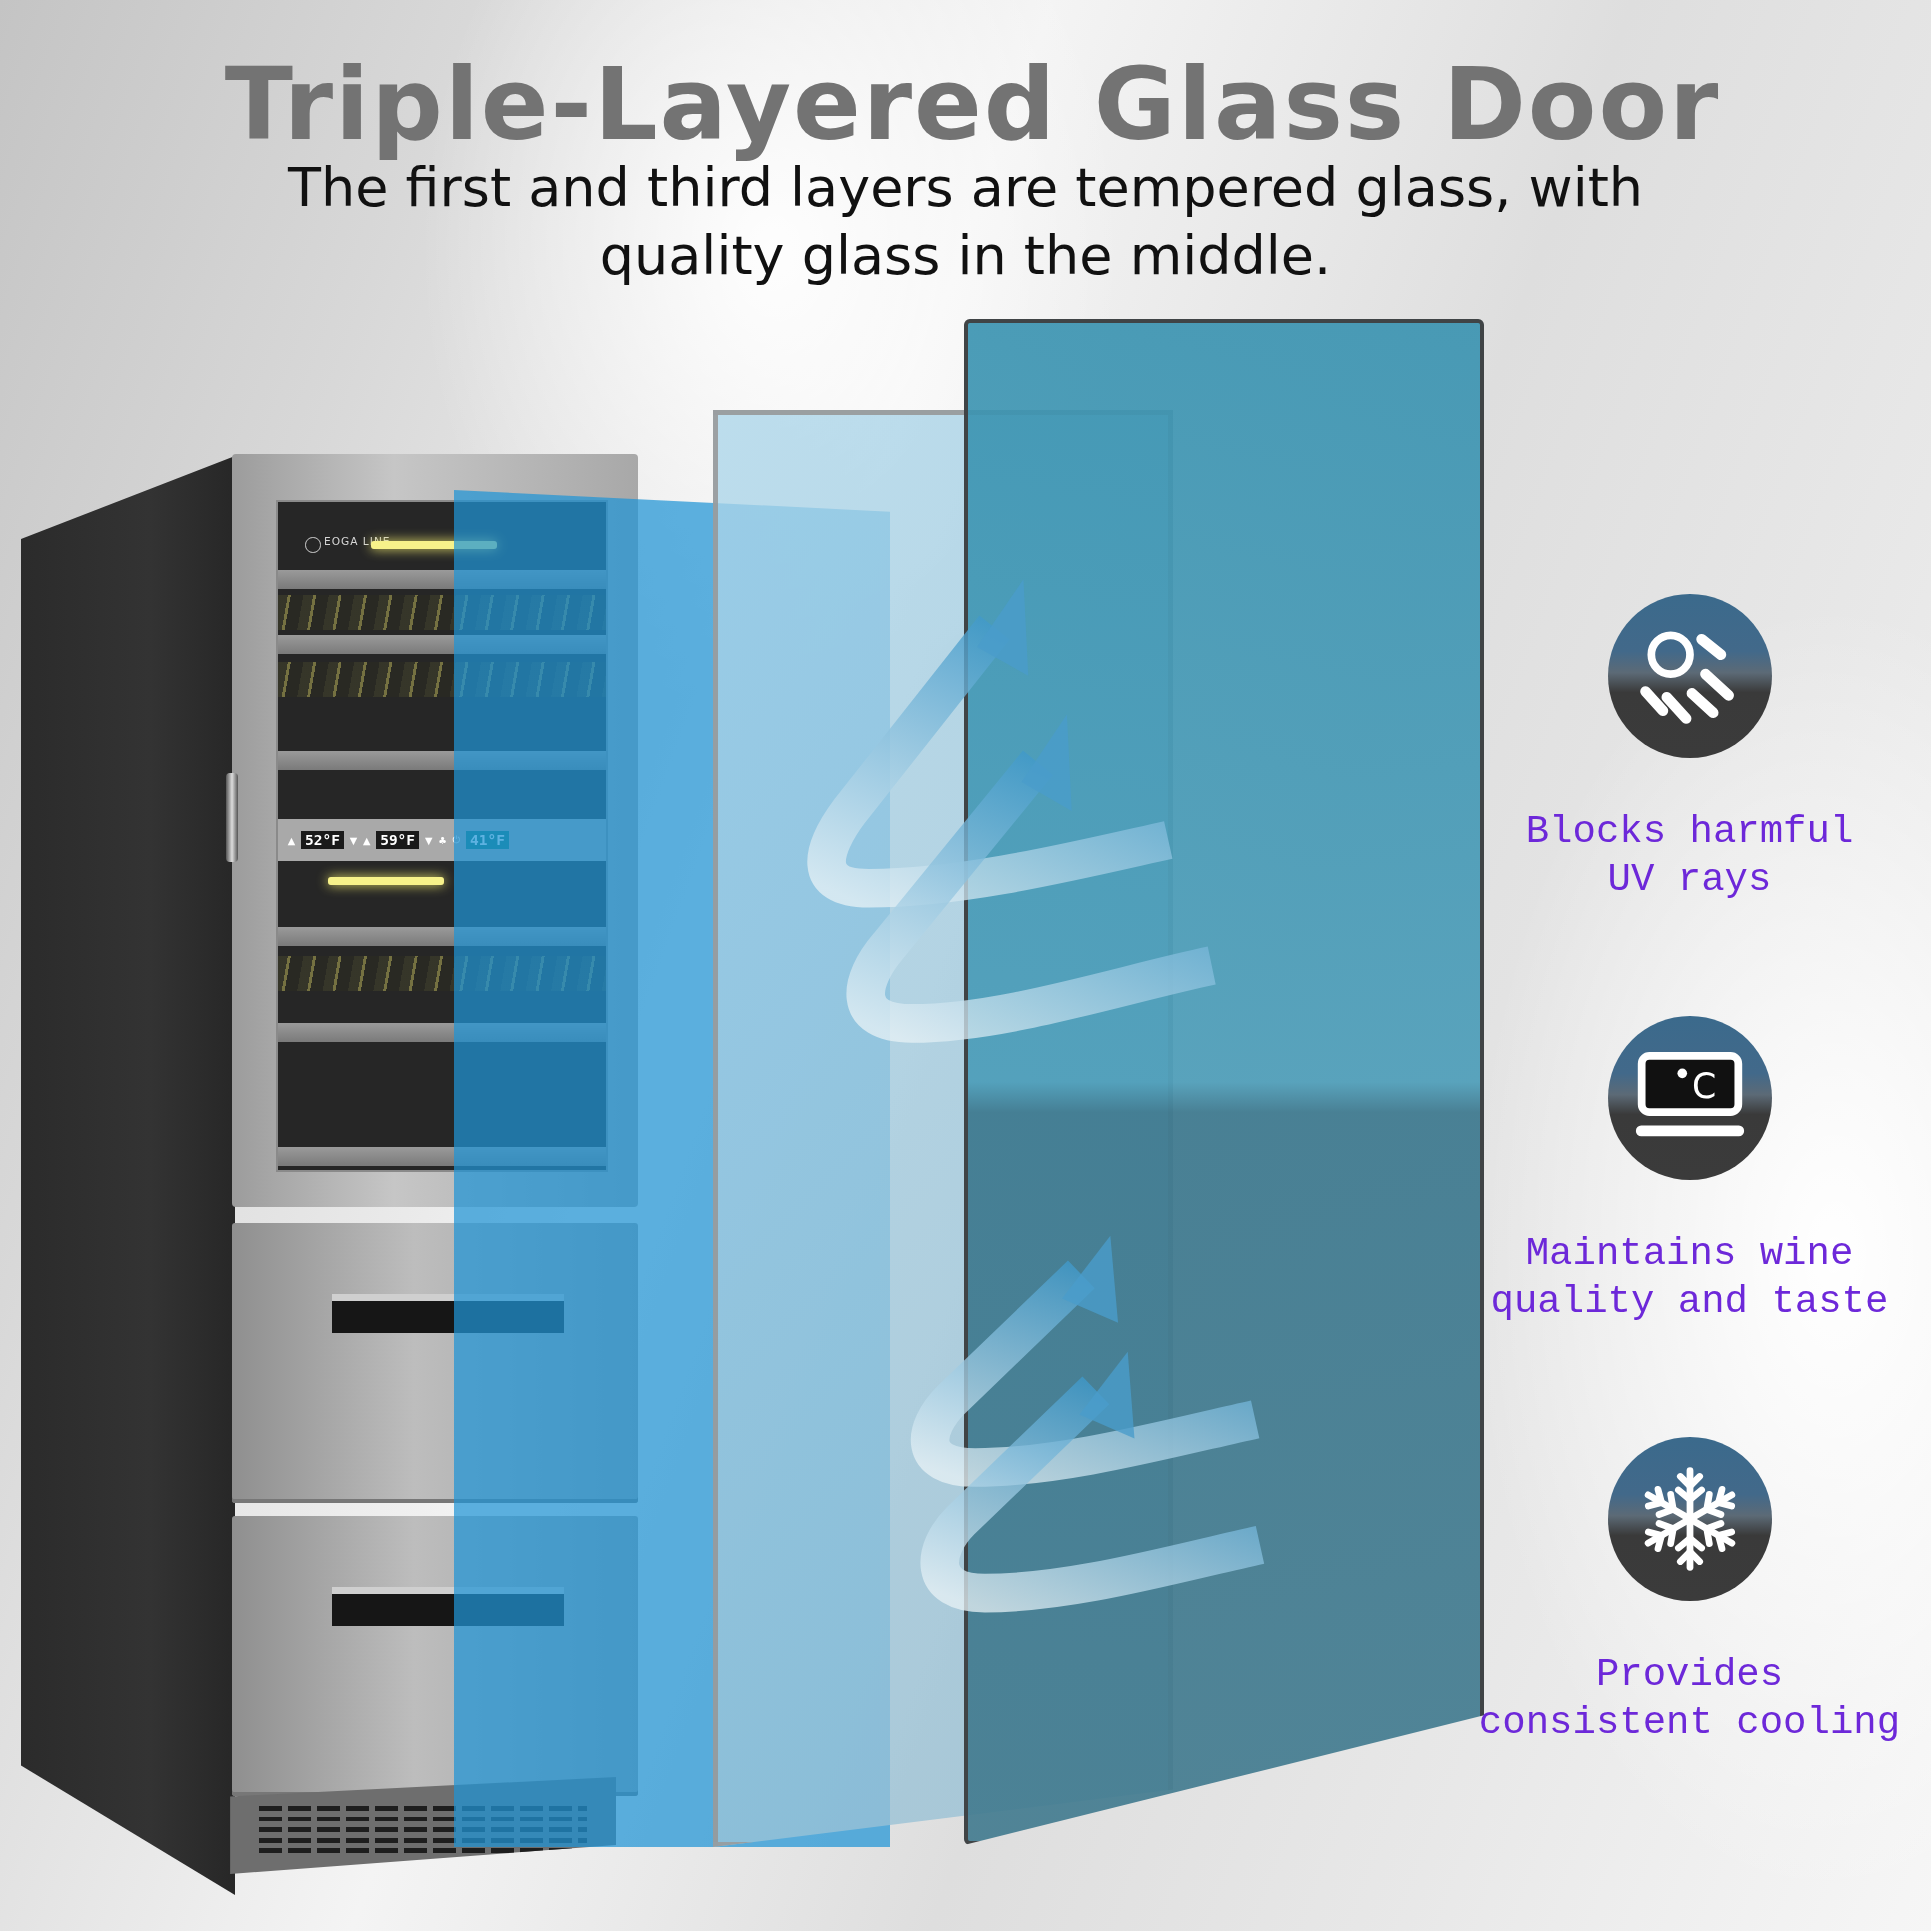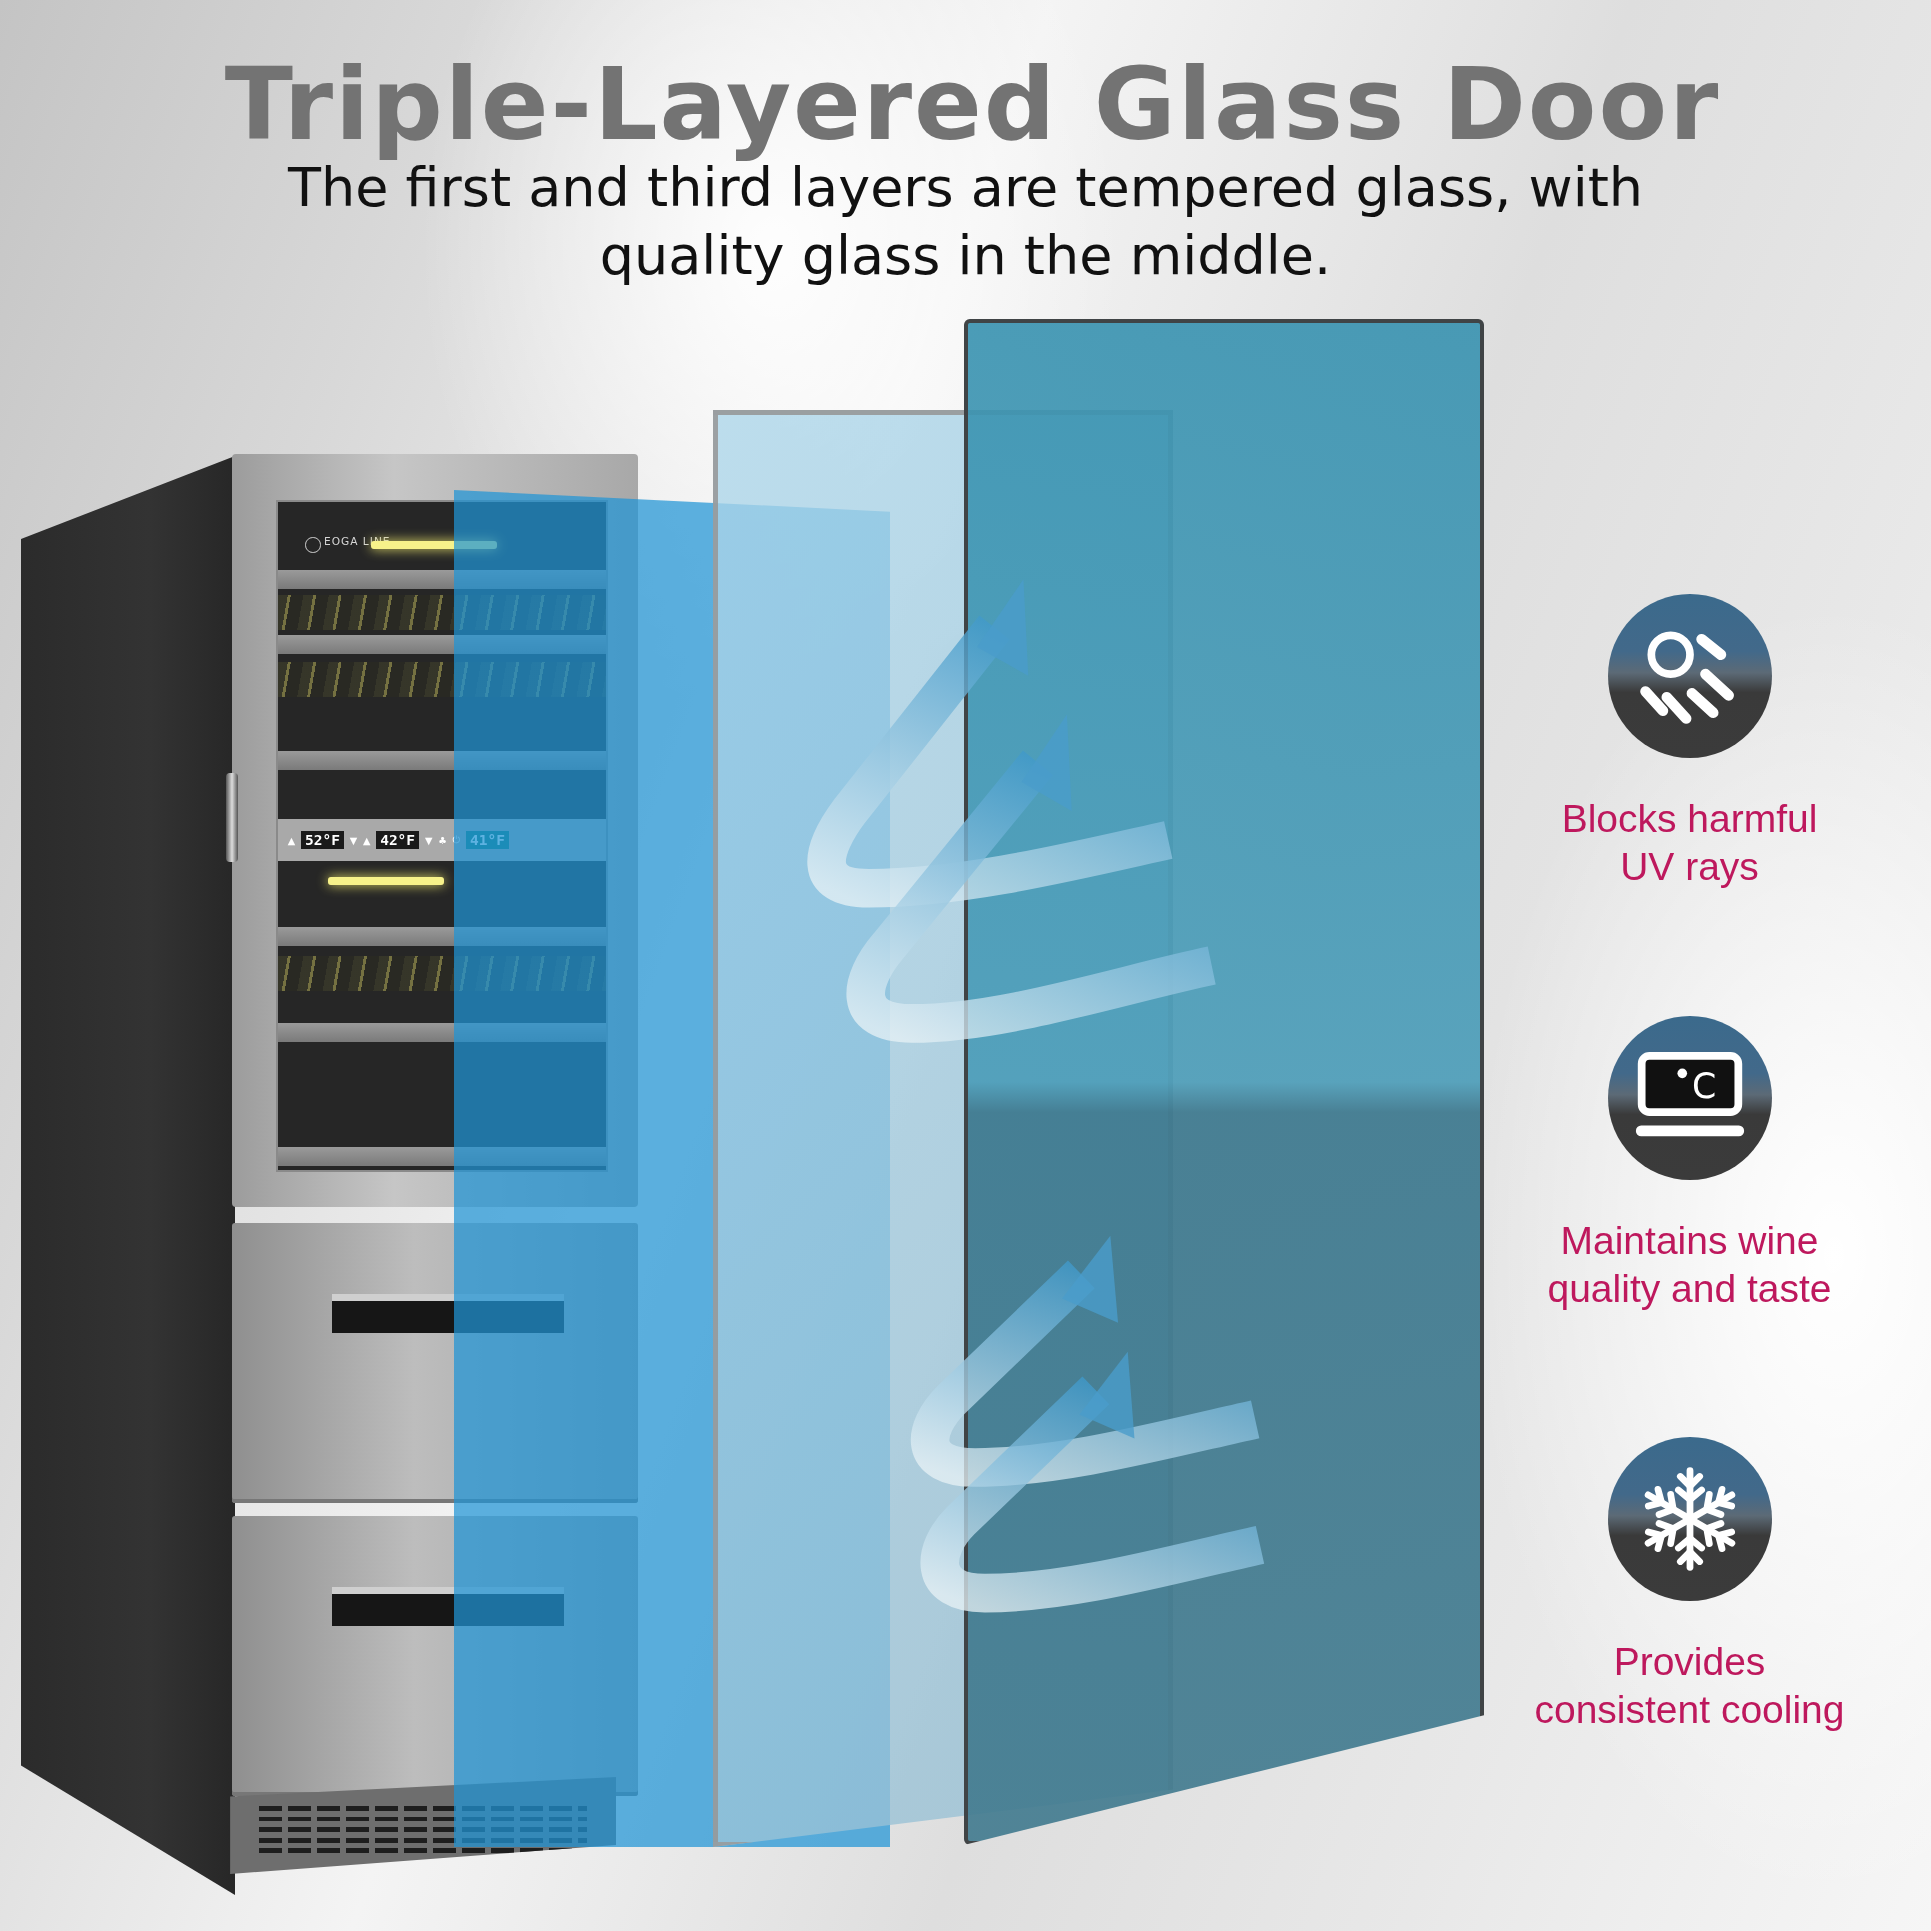--- a/index.html
+++ b/index.html
@@ -117,22 +117,22 @@
     
     .feature {
       position: absolute; left: 1477px; width: 425px; text-align: center;
     }
     .feature-icon {
       width: 164px; height: 164px; border-radius: 50%; margin: 0 auto;
       background: linear-gradient(180deg, #3b6a8c 0%, #42698a 35%, #5c6a76 48%, #3a3a3a 60%, #3b3b3b 100%);
       display: flex; align-items: center; justify-content: center;
     }
     .feature-label {
-      margin-top: 37px; font-size: 39px; line-height: 48px; color: #be185d;
-      font-family: Liberation Sans, sans-serif;
+      margin-top: 50px; font-size: 39px; line-height: 48px; color: #6d28d9;
+      font-family: Liberation Mono, monospace;
     }
   </style>
 </head>
 <body>
 
 <h1 class="headline">Triple-Layered Glass Door</h1>
 <div class="subhead">
   <div>The first and third layers are tempered glass, with</div>
   <div>quality glass in the middle.</div>
 </div>
@@ -149,21 +149,21 @@
         <div class="shelf" style="top:68px;"></div>
         <div class="rack" style="top:93px;"></div>
         <div class="shelf" style="top:133px;"></div>
         <div class="rack" style="top:160px;"></div>
         <div class="shelf" style="top:249px;"></div>
         <div class="control-panel">
           <span class="tri">▲</span>
           <span class="temp-display">52°F</span>
           <span class="tri">▼</span>
           <span class="tri">▲</span>
-          <span class="temp-display">42°F</span>
+          <span class="temp-display">59°F</span>
           <span class="tri">▼</span>
           <span class="tri">♣</span>
           <span class="tri">⏻</span>
           <span class="temp-display" style="background:#0f766e;">41°F</span>
         </div>
         <div class="led" style="left:50px; top:375px; width:116px;"></div>
         <div class="shelf" style="top:425px;"></div>
         <div class="rack" style="top:454px;"></div>
         <div class="shelf" style="top:521px;"></div>
         <div class="shelf" style="top:645px;"></div>

